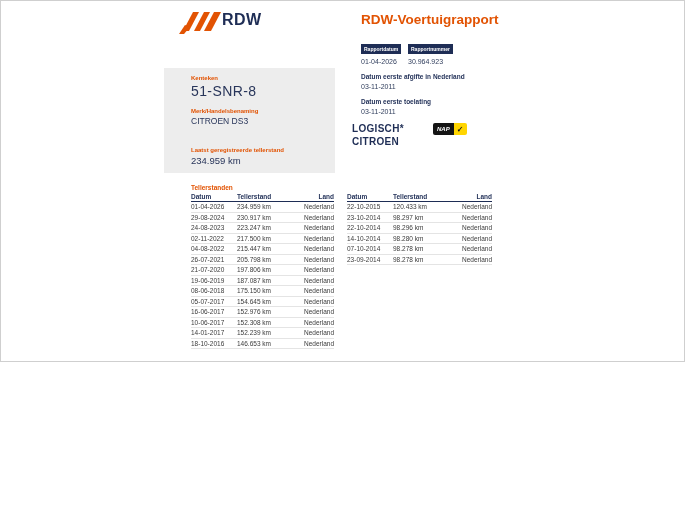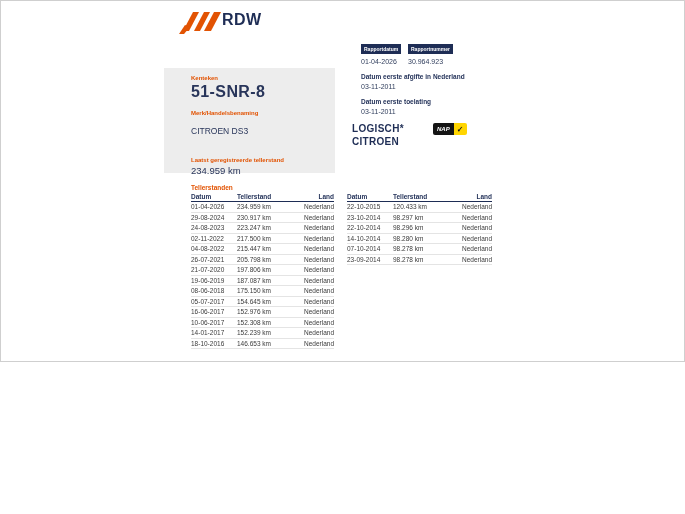--- a/index.html
+++ b/index.html
@@ -15,23 +15,23 @@
   .logo-text { left:221px; top:10px; font-size:16px; font-weight:bold; color:#1E2D55; letter-spacing:.5px; }
   .doc-title { left:360px; top:11px; font-size:13.5px; font-weight:bold; color:#E25303; }
   .meta-badge { background:#1E2D55; color:#fff; font-size:5px; font-weight:bold; padding:2px 3px; display:inline-block; }
   .meta-col1 { left:360px; top:36px; }
   .meta-col2 { left:407px; top:36px; }
   .meta-value { display:block; margin-top:3px; font-size:7px; color:#33405f; }
 
   
   .vehicle-box { left:163px; top:67px; width:171px; height:105px; background:#EDEDED; padding:7px 8px 0 27px; }
   .box-label { font-size:6px; font-weight:bold; color:#E25303; }
-  .kenteken-value { font-size:16px; font-weight:700; letter-spacing:.4px; margin:2px 0 0 0; color:#28355a; }
+  .kenteken-value { font-size:14px; font-weight:400; letter-spacing:.4px; margin:2px 0 0 0; color:#28355a; }
   .merk-label { margin-top:9px; }
-  .merk-value { font-size:8.5px; margin-top:10px; color:#28355a; }
+  .merk-value { font-size:8.5px; margin-top:2px; color:#28355a; }
   .teller-label { margin-top:21px; }
   .teller-value { font-size:9.5px; margin-top:2px; color:#28355a; }
 
   
   .reg-label { font-size:6.5px; font-weight:bold; color:#1E2D55; }
   .reg-value { font-size:7px; color:#33405f; }
 
   
   .oordeel { left:351px; top:121px; font-size:10px; line-height:13px; font-weight:700; color:#1E2D55; letter-spacing:.3px; }
   .nap { left:432px; top:122px; display:flex; align-items:stretch; height:12px; }
@@ -68,20 +68,21 @@
 
   <span class="abs" style="left:176px; top:7px;">
     <svg width="44" height="27" viewBox="0 0 44 27">
       <path d="M6 23 L16 4 L44 4 L34 23 Z" fill="#E25303"></path>
       <path d="M22 4 L27 4 L17 23 L12 23 Z" fill="#ffffff"></path>
       <path d="M33 4 L37 4 L27 23 L23 23 Z" fill="#ffffff"></path>
       <path d="M2 26 L8 17 L13 19 L7 26 Z" fill="#E25303"></path>
     </svg>
   </span>
   <span class="abs logo-text">RDW</span>
+  <span class="abs doc-title">RDW-Voertuigrapport</span>
 
   <div class="abs meta-col1">
     <span class="meta-badge">Rapportdatum</span>
     <span class="meta-value">01-04-2026</span>
   </div>
   <div class="abs meta-col2">
     <span class="meta-badge">Rapportnummer</span>
     <span class="meta-value">30.964.923</span>
   </div>
 

